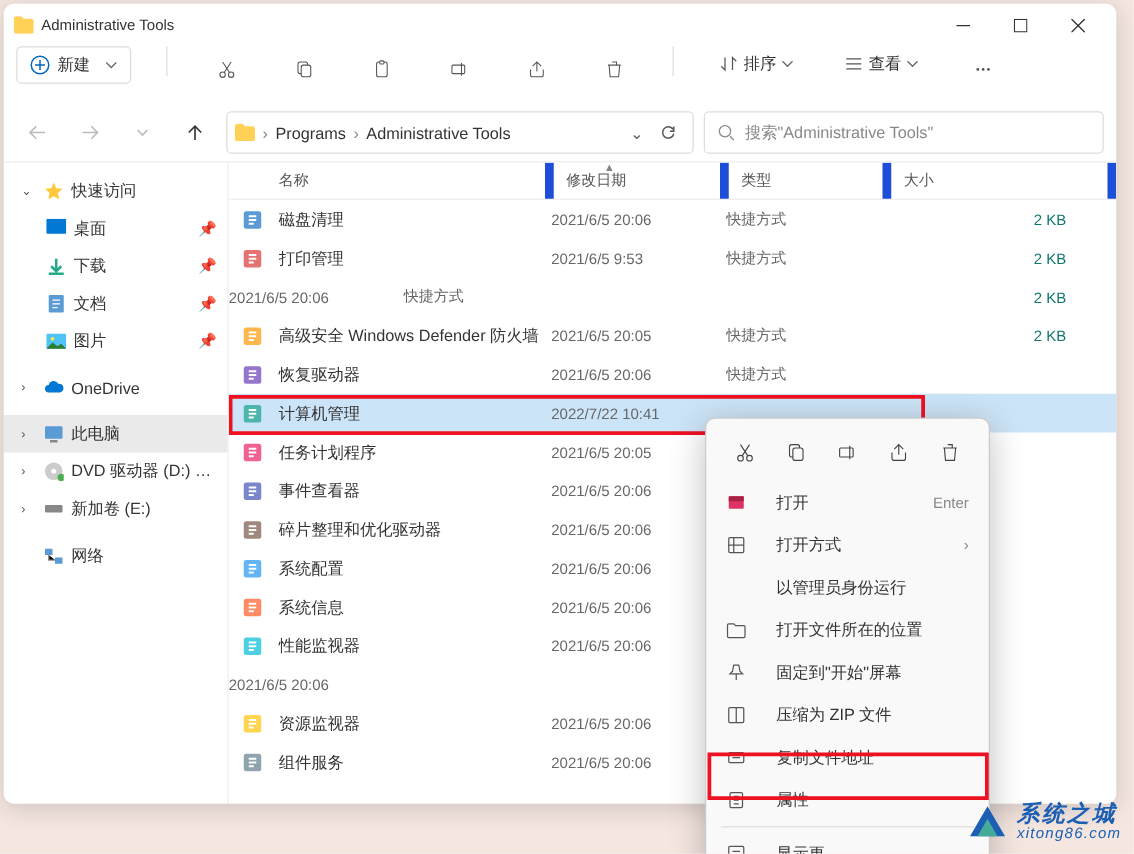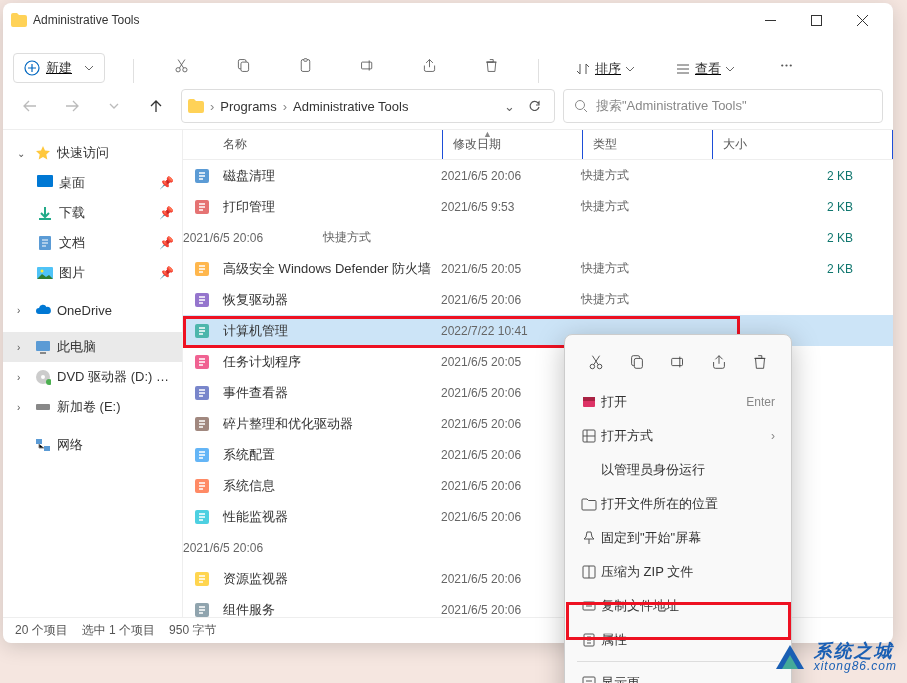--- a/index.html
+++ b/index.html
@@ -6,21 +6,21 @@
 body { width: 907px; height: 683px; background: #f5e6e0; position: relative; overflow: hidden; }
 
 .window { position: absolute; top: 3px; left: 3px; width: 890px; height: 640px; background: #fff; border-radius: 8px; box-shadow: 0 4px 20px rgba(0,0,0,0.15); display: flex; flex-direction: column; overflow: hidden; }
 
 .titlebar { height: 34px; display: flex; align-items: center; padding: 0 8px; font-size: 12px; }
 .titlebar .folder-ico { width: 16px; height: 14px; margin-right: 6px; }
 .titlebar .title { flex: 1; color: #333; }
 .winbtn { width: 46px; height: 34px; display: flex; align-items: center; justify-content: center; color: #333; }
 .winbtn svg { width: 11px; height: 11px; }
 
-.toolbar { height: 46px; display: flex; align-items: flex-end; padding: 0 10px; gap: 24px; text-decoration: underline; }
+.toolbar { height: 46px; display: flex; align-items: flex-start; padding: 0 10px; gap: 24px; }
 .newbtn { display: flex; align-items: center; gap: 6px; padding: 5px 10px; border: 1px solid #ddd; border-radius: 4px; font-size: 13px; color: #333; }
 .newbtn svg { color: #0067c0; }
 .chev { margin-left: 6px; }
 .tbicon { width: 38px; height: 36px; display: flex; align-items: center; justify-content: center; color: #555; }
 .tbicon svg { width: 17px; height: 17px; }
 .sep { width: 1px; height: 24px; background: #e0e0e0; margin: 0 4px; }
 .tbtext { display: flex; align-items: center; gap: 4px; font-size: 13px; padding: 5px 8px; color: #333; }
 
 .addrrow { height: 46px; display: flex; align-items: center; padding: 0 10px; gap: 8px; }
 .navbtn { width: 34px; height: 34px; display: flex; align-items: center; justify-content: center; color: #bbb; }
@@ -39,21 +39,21 @@
 .navitem .exp { width: 12px; color: #555; font-size: 10px; }
 .navitem .label { flex: 1; white-space: nowrap; overflow: hidden; text-overflow: ellipsis; }
 .navitem .pin { color: #999; font-size: 12px; }
 .navitem.sel { background: #eaeaea; }
 .navitem.child { padding-left: 34px; }
 .navitem.spacer-top { margin-top: 8px; }
 .ico { width: 16px; height: 16px; display: inline-flex; align-items: center; justify-content: center; }
 
 .content { flex: 1; display: flex; flex-direction: column; position: relative; overflow: hidden; }
 .coltabs { height: 30px; display: flex; align-items: center; font-size: 12px; color: #555; border-bottom: 1px solid #eee; }
-.coltabs .c { padding: 0 10px; border-right: 1px solid #1d4ed8; display: flex; align-items: center; height: 100%; text-align: right; }
+.coltabs .c { padding: 0 10px; border-right: 7px solid #1d4ed8; display: flex; align-items: center; height: 100%; text-align: right; }
 .coltabs .c1 { width: 260px; padding-left: 40px; }
 .coltabs .c2 { width: 140px; }
 .coltabs .c3 { width: 130px; }
 .coltabs .c4 { flex: 1; }
 .sortind { margin: 0 auto; position: absolute; left: 300px; top: -1px; color: #888; font-size: 9px; }
 
 .filelist { flex: 1; overflow-y: auto; }
 .row { display: flex; align-items: center; height: 31px; font-size: 13px; color: #333; padding-right: 10px; }
 .row .cell1 { width: 258px; padding-left: 10px; display: flex; align-items: center; gap: 12px; }
 .row .cell2 { width: 140px; color: #666; font-size: 12px; }
@@ -61,21 +61,21 @@
 .row .cell4 { flex: 1; text-align: right; color: #0f766e; font-size: 12px; padding-right: 30px; }
 .row.sel { background: #cce4f7; }
 .row .fico { width: 18px; height: 18px; }
 .redbox1 { position: absolute; border: 3px solid #e12; pointer-events: none; }
 
 .statusbar { height: 26px; border-top: 1px solid #eee; display: flex; align-items: center; padding: 0 12px; gap: 14px; font-size: 12px; color: #555; }
 
 .ctxmenu { position: absolute; top: 334px; left: 564px; width: 228px; background: #f9f9f9; border: 1px solid #ccc; border-radius: 8px; box-shadow: 0 6px 28px rgba(0,0,0,0.25); padding: 6px; z-index: 50; font-size: 13px; }
 .ctxicons { display: flex; justify-content: space-around; padding: 6px 4px 8px; }
 .ctxicons .ci { width: 34px; height: 30px; display: flex; align-items: center; justify-content: center; color: #444; }
-.ctxitem { display: flex; align-items: center; padding: 8px 10px; gap: 4px; border-radius: 4px; color: #333; }
+.ctxitem { display: flex; align-items: center; padding: 8px 10px; gap: 24px; border-radius: 4px; color: #333; }
 .ctxitem .lbl { flex: 1; }
 .ctxitem .shortcut { color: #888; font-size: 12px; }
 .ctxitem .ic { width: 16px; color: #555; }
 .ctxsep { height: 1px; background: #ddd; margin: 4px 6px; }
 .redbox2 { position: absolute; border: 3px solid #e12; pointer-events: none; z-index: 60; }
 
 .watermark { position: absolute; right: 10px; bottom: 8px; display: flex; align-items: center; gap: 6px; z-index: 100; }
 .watermark .logo { width: 36px; height: 36px; }
 .watermark .txt { display: flex; flex-direction: column; line-height: 1; }
 .watermark .cn { font-size: 18px; font-weight: bold; color: #1a5fb4; font-style: italic; letter-spacing: 2px; }
@@ -544,25 +544,20 @@
             </div>
             <div class="cell2">2021/6/5 20:06</div>
             <div class="cell3"></div>
             <div class="cell4"></div>
           </div>
         </div>
       <div class="redbox1" style="top:186px;left:0;width:557px;height:32px"></div>
     </div>
   </div>
 
-  <div class="statusbar">
-    <span>20 个项目</span>
-    <span>选中 1 个项目</span>
-    <span>950 字节</span>
-  </div>
 </div>
 
 <div class="ctxmenu">
   <div class="ctxicons">
     <div class="ci">
         <svg width="18" height="18" viewBox="0 0 20 20">
           <circle cx="6" cy="15" r="2.5" fill="none" stroke="currentColor"></circle>
           <circle cx="14" cy="15" r="2.5" fill="none" stroke="currentColor"></circle>
           <path stroke="currentColor" fill="none" d="M7.5 13L14 3M12.5 13L6 3"></path>
         </svg>

